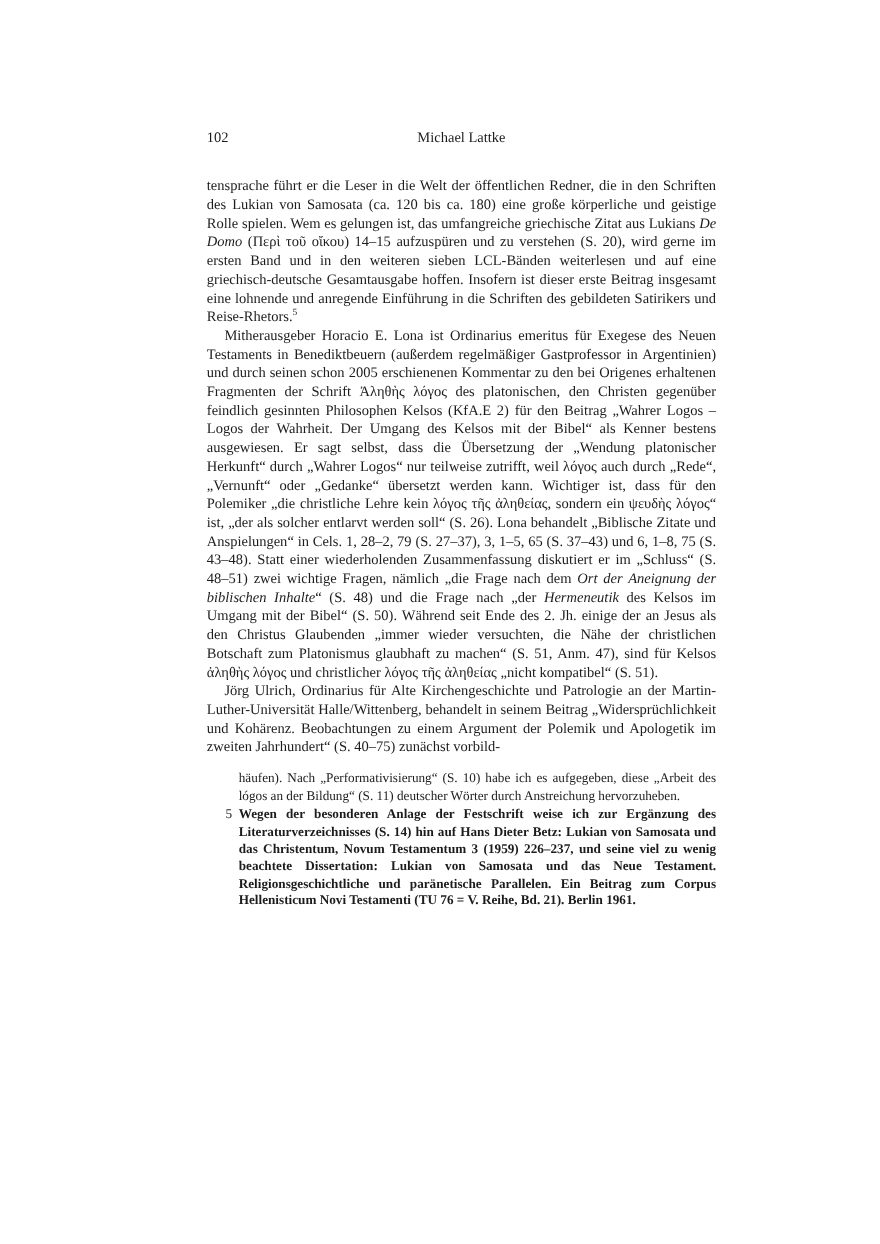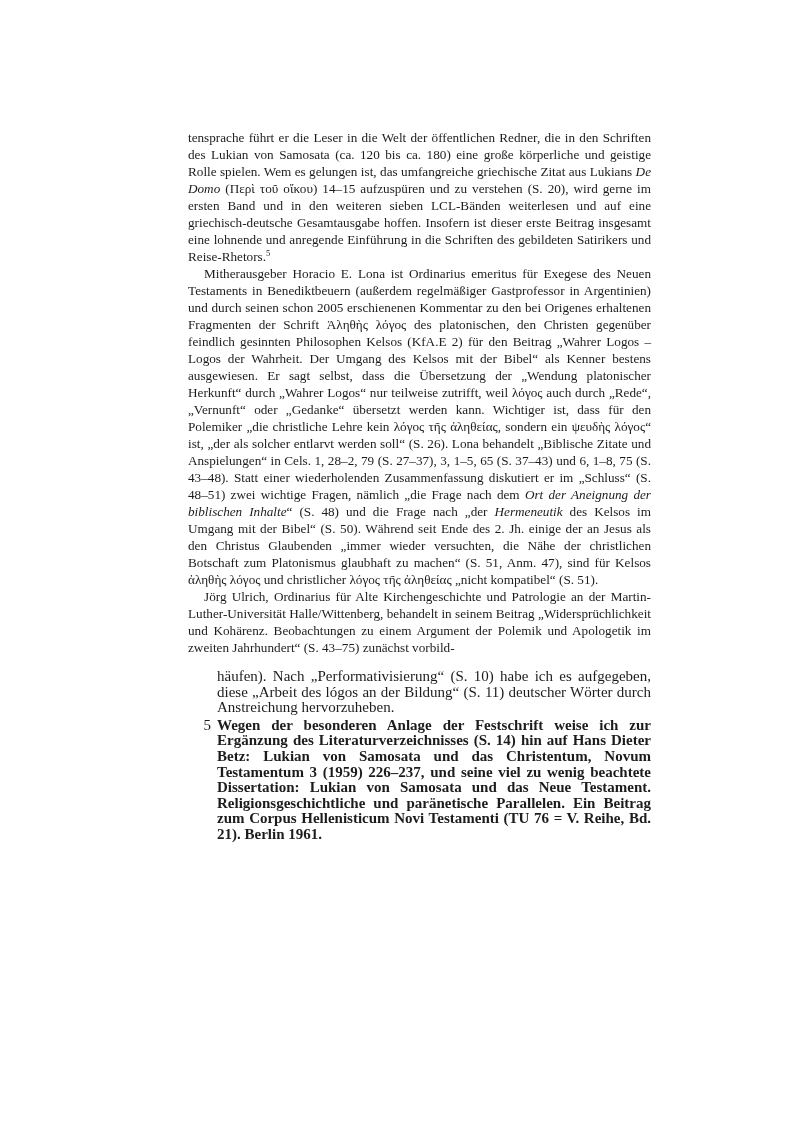--- a/index.html
+++ b/index.html
@@ -31,42 +31,42 @@
   .page-num {
     position: absolute;
     left: 0;
     top: 0;
   }
   .head-title {
     display: block;
     text-align: center;
   }
   .body-text {
-    margin-top: 13px;
+    margin-top: 27px;
     font-size: 13.2px;
     line-height: 17px;
     text-align: justify;
   }
   .para {
     margin: 0;
     padding: 0;
   }
   .para.indent {
     text-indent: 16px;
   }
   .run-i { font-style: italic; }
   .run-sup {
     vertical-align: super;
     font-size: 0.65em;
     line-height: 0;
   }
   .footnotes {
     margin-top: 13px;
     margin-left: 14px;
-    font-size: 15px;
+    font-size: 12px;
     line-height: 15.6px;
     text-align: justify;
   }
   .fn-cont {
     margin: 0 0 2px 0;
     padding-left: 15px;
   }
   .fn-item {
     display: flex;
     align-items: flex-start;
@@ -80,25 +80,29 @@
     flex: 1;
     font-weight: bold;
   }
 </style>
 </head>
 <body>
 
 <div class="page">
   <div class="text-block">
 
+    <header class="running-header">
+      <span class="page-num">102</span>
+      <span class="head-title">Michael Lattke</span>
+    </header>
 
     <main class="body-text">
       <p class="para"><span>tensprache führt er die Leser in die Welt der öffentlichen Redner, die in den Schriften des Lukian von Samosata (ca. 120 bis ca. 180) eine große körperliche und geistige Rolle spielen. Wem es gelungen ist, das umfangreiche griechische Zitat aus Lukians </span><span class="run-i">De Domo</span><span> (Περὶ τοῦ οἴκου) 14–15 aufzuspüren und zu verstehen (S. 20), wird gerne im ersten Band und in den weiteren sieben LCL-Bänden weiterlesen und auf eine griechisch-deutsche Gesamtausgabe hoffen. Insofern ist dieser erste Beitrag insgesamt eine lohnende und anregende Einführung in die Schriften des gebildeten Satirikers und Reise-Rhetors.</span><span class="run-sup">5</span></p>
       <p class="para indent"><span>Mitherausgeber Horacio E. Lona ist Ordinarius emeritus für Exegese des Neuen Testaments in Benediktbeuern (außerdem regelmäßiger Gastprofessor in Argentinien) und durch seinen schon 2005 erschienenen Kommentar zu den bei Origenes erhaltenen Fragmenten der Schrift Ἀληθὴς λόγος des platonischen, den Christen gegenüber feindlich gesinnten Philosophen Kelsos (KfA.E 2) für den Beitrag „Wahrer Logos – Logos der Wahrheit. Der Umgang des Kelsos mit der Bibel“ als Kenner bestens ausgewiesen. Er sagt selbst, dass die Übersetzung der „Wendung platonischer Herkunft“ durch „Wahrer Logos“ nur teilweise zutrifft, weil λόγος auch durch „Rede“, „Vernunft“ oder „Gedanke“ übersetzt werden kann. Wichtiger ist, dass für den Polemiker „die christliche Lehre kein λόγος τῆς ἀληθείας, sondern ein ψευδὴς λόγος“ ist, „der als solcher entlarvt werden soll“ (S. 26). Lona behandelt „Biblische Zitate und Anspielungen“ in Cels. 1, 28–2, 79 (S. 27–37), 3, 1–5, 65 (S. 37–43) und 6, 1–8, 75 (S. 43–48). Statt einer wiederholenden Zusammenfassung diskutiert er im „Schluss“ (S. 48–51) zwei wichtige Fragen, nämlich „die Frage nach dem </span><span class="run-i">Ort der Aneignung der biblischen Inhalte</span><span>“ (S. 48) und die Frage nach „der </span><span class="run-i">Hermeneutik</span><span> des Kelsos im Umgang mit der Bibel“ (S. 50). Während seit Ende des 2. Jh. einige der an Jesus als den Christus Glaubenden „immer wieder versuchten, die Nähe der christlichen Botschaft zum Platonismus glaubhaft zu machen“ (S. 51, Anm. 47), sind für Kelsos ἀληθὴς λόγος und christlicher λόγος τῆς ἀληθείας „nicht kompatibel“ (S. 51).</span></p>
-      <p class="para indent"><span>Jörg Ulrich, Ordinarius für Alte Kirchengeschichte und Patrologie an der Martin-Luther-Universität Halle/Wittenberg, behandelt in seinem Beitrag „Widersprüchlichkeit und Kohärenz. Beobachtungen zu einem Argument der Polemik und Apologetik im zweiten Jahrhundert“ (S. 43–75) zunächst vorbild-</span></p>
+      <p class="para indent"><span>Jörg Ulrich, Ordinarius für Alte Kirchengeschichte und Patrologie an der Martin-Luther-Universität Halle/Wittenberg, behandelt in seinem Beitrag „Widersprüchlichkeit und Kohärenz. Beobachtungen zu einem Argument der Polemik und Apologetik im zweiten Jahrhundert“ (S. 40–75) zunächst vorbild-</span></p>
     </main>
 
     <section class="footnotes">
       <p class="fn-cont">häufen). Nach „Performativisierung“ (S. 10) habe ich es aufgegeben, diese „Arbeit des lógos an der Bildung“ (S. 11) deutscher Wörter durch Anstreichung hervorzuheben.</p>
       <div class="fn-item">
         <span class="fn-num">5</span>
         <span class="fn-text">Wegen der besonderen Anlage der Festschrift weise ich zur Ergänzung des Literaturverzeichnisses (S. 14) hin auf Hans Dieter Betz: Lukian von Samosata und das Christentum, Novum Testamentum 3 (1959) 226–237, und seine viel zu wenig beachtete Dissertation: Lukian von Samosata und das Neue Testament. Religionsgeschichtliche und paränetische Parallelen. Ein Beitrag zum Corpus Hellenisticum Novi Testamenti (TU 76 = V. Reihe, Bd. 21). Berlin 1961.</span>
       </div>
     </section>
 

